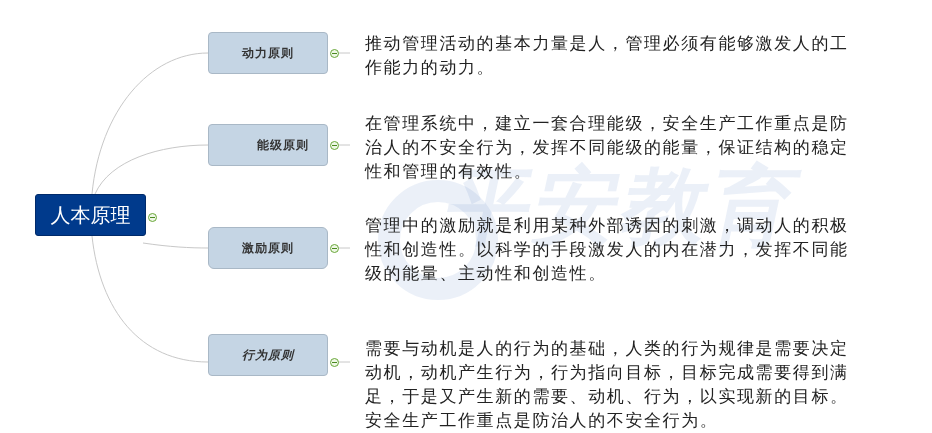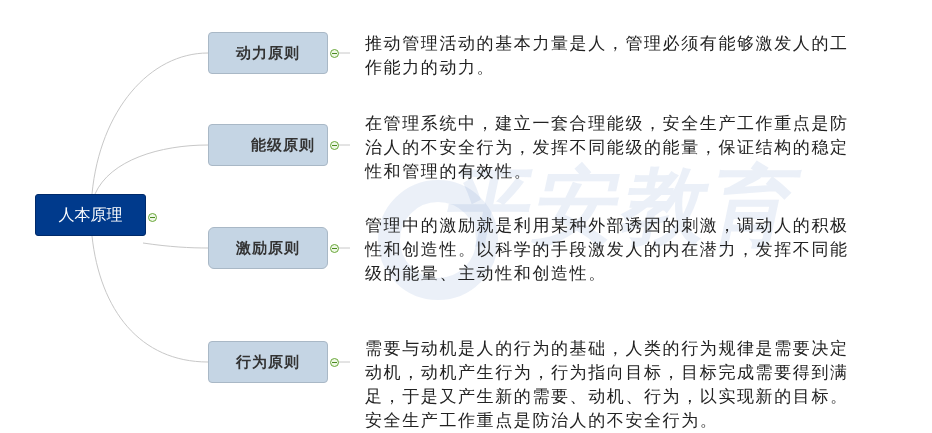--- a/index.html
+++ b/index.html
@@ -5,25 +5,25 @@
   html, body { margin: 0; padding: 0; }
   body { width: 932px; height: 433px; background: #ffffff; position: relative; overflow: hidden;
          font-family: "DejaVu Sans", "Liberation Sans", sans-serif; }
   .links { position: absolute; left: 0; top: 0; width: 932px; height: 433px; }
   .watermark { position: absolute; left: 378px; top: 150px; width: 420px; height: 140px; pointer-events: none; }
   .wm-circle { position: absolute; left: 0; top: 30px; width: 120px; height: 120px; border-radius: 50%;
                border: 22px solid rgba(60,110,190,0.10); box-sizing: border-box; }
   .wm-text { position: absolute; left: 70px; top: 0; font-size: 84px; font-weight: bold; letter-spacing: 4px;
              color: rgba(60,110,190,0.10); transform: skewX(-12deg); white-space: nowrap; }
   .root { position: absolute; left: 35px; top: 194px; width: 111px; height: 42px; background: #003a8c;
-          border-radius: 3px; color: #ffffff; font-size: 16px; display: flex; align-items: center;
+          border-radius: 3px; color: #ffffff; font-size: 20px; display: flex; align-items: center;
           justify-content: center; box-sizing: border-box; border: 1px solid #002a6a; }
   .topic { position: absolute; left: 208px; width: 120px; height: 42px; background: #c5d5e4;
            border: 1px solid #a9b8c6; border-radius: 4px; box-sizing: border-box; color: #333333;
-           font-size: 15px; font-weight: bold; display: flex; align-items: center; justify-content: center;
+           font-size: 12px; font-weight: bold; display: flex; align-items: center; justify-content: center;
            letter-spacing: 1px; }
   .collapse { position: absolute; width: 9px; height: 9px; border-radius: 50%; border: 1px solid #6aa83a;
               background: #eef7e6; box-sizing: border-box; }
   .collapse::after { content: ""; position: absolute; left: 1px; right: 1px; top: 3px; height: 1px; background: #4a8a20; }
   .desc { position: absolute; left: 365px; width: 490px; font-size: 17px; line-height: 24px; color: #222222;
           letter-spacing: 1.6px; }
 </style>
 </head>
 <body>
 
@@ -61,17 +61,17 @@
 </div>
 <div class="collapse" style="left:330px;top:141px;"></div>
 <div class="desc" style="top:111px;">在管理系统中，建立一套合理能级，安全生产工作重点是防治人的不安全行为，发挥不同能级的能量，保证结构的稳定性和管理的有效性。</div>
 
 <div class="topic" style="top:227px;border-radius:6px;">
   <span>激励原则</span>
 </div>
 <div class="collapse" style="left:330px;top:244px;"></div>
 <div class="desc" style="top:213px;">管理中的激励就是利用某种外部诱因的刺激，调动人的积极性和创造性。以科学的手段激发人的内在潜力，发挥不同能级的能量、主动性和创造性。</div>
 
-<div class="topic" style="top:341px;">
+<div class="topic" style="top:334px;font-style:italic;">
   <span>行为原则</span>
 </div>
 <div class="collapse" style="left:330px;top:358px;"></div>
 <div class="desc" style="top:316px;margin-top:20px;">需要与动机是人的行为的基础，人类的行为规律是需要决定动机，动机产生行为，行为指向目标，目标完成需要得到满足，于是又产生新的需要、动机、行为，以实现新的目标。安全生产工作重点是防治人的不安全行为。</div>
 
 </body></html>

